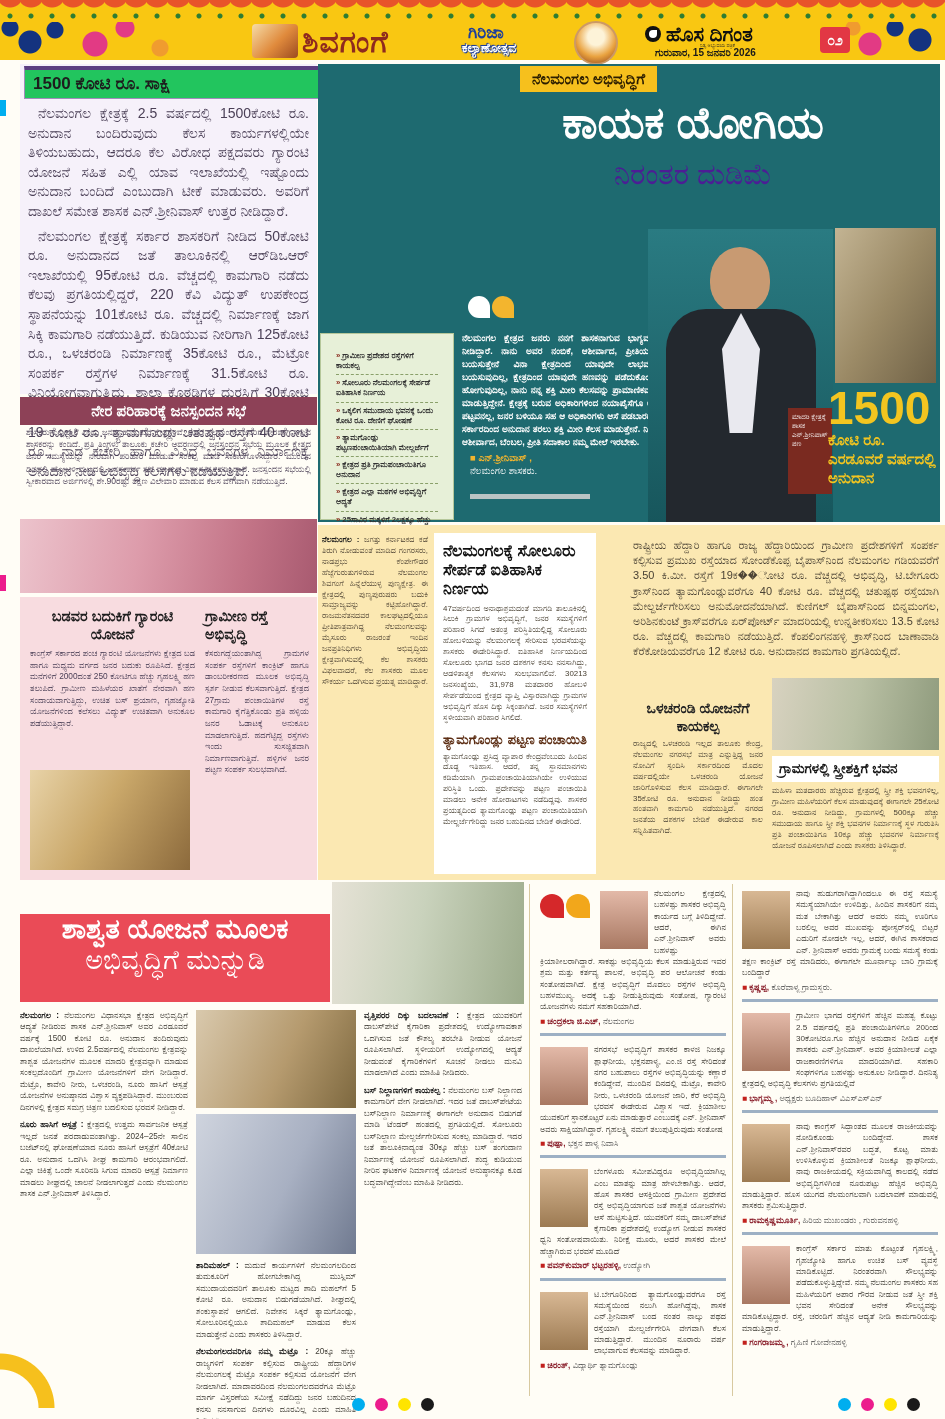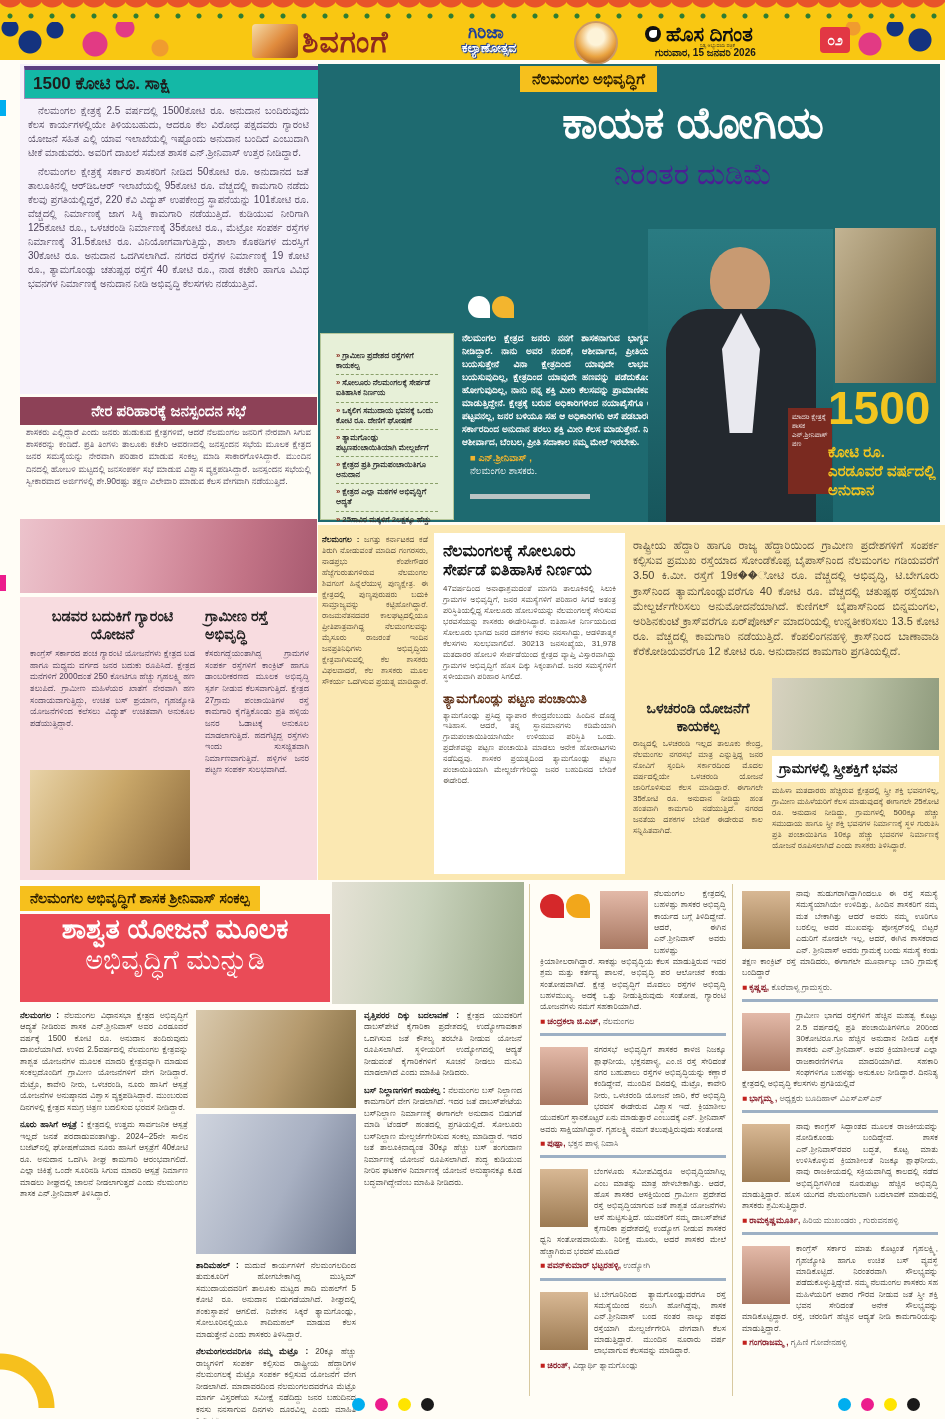--- a/index.html
+++ b/index.html
@@ -36,23 +36,23 @@
     background:radial-gradient(circle at 50% 35%,#fdf3d8 25%,#e9a23f 60%,#8a3c18);}
   .hd-logo{left:645px;top:26px;width:16px;height:16px;border-radius:50%;background:#111;}
   .hd-logo::after{content:"";position:absolute;left:4px;top:4px;width:8px;height:8px;border-radius:50% 0 50% 50%;background:#fff;}
   .hd-name{left:666px;top:23px;font-size:20px;font-weight:900;color:#101010;}
   .hd-tag{left:700px;top:42px;font-size:5px;color:#222;}
   .hd-date{left:655px;top:47px;font-size:10px;font-weight:bold;color:#1a1a1a;}
   .pageno{left:820px;top:27px;width:30px;height:26px;background:#e23744;border-radius:4px;
     color:#fff;font-size:14px;font-weight:bold;text-align:center;line-height:26px;}
   
   .a1{left:20px;top:64px;width:297px;height:330px;background:#f6f1fa;}
-  .a1h{left:24px;top:66px;width:277px;background:#14b8a6;border:1px solid #a08cbc;border-top:4px solid #5c3f80;
+  .a1h{left:24px;top:66px;width:277px;background:#22c55e;border:1px solid #a08cbc;border-top:4px solid #5c3f80;
        padding:4px 8px;font-size:17px;font-weight:bold;color:#1d1d1d;}
-  .a1b{left:28px;top:104px;width:281px;font-size:10px;line-height:1.4;color:#4a3f56;}
+  .a1b{left:28px;top:104px;width:281px;font-size:14px;line-height:1.4;color:#4a3f56;}
   .a1b p{margin:0 0 5px 0;text-indent:10px;}
   .jansph{left:20px;top:397px;width:297px;background:#8d4157;color:#fff;font-size:15px;font-weight:bold;
           text-align:center;padding:5px 0;}
   .janspb{left:26px;top:426px;width:285px;font-size:8.6px;line-height:1.42;color:#4a3f56;text-align:justify;}
   .photo-strip{left:20px;top:519px;width:297px;height:74px;
     background:linear-gradient(100deg,#ecc3cc,#dd9cab 40%,#c27386 75%,#a85a70);}
   .pinkblk{left:20px;top:597px;width:297px;height:283px;background:#f8dce0;}
   .pb-colA{left:30px;top:607px;width:165px;}
   .pb-colB{left:205px;top:607px;width:104px;}
   .pb-h{font-size:14.5px;font-weight:bold;color:#1d1d1d;text-align:center;line-height:1.25;margin-bottom:5px;}
@@ -80,28 +80,28 @@
   .lead-att .nm{color:#f3b52e;font-weight:bold;}
   .lead-att .sq{color:#f3b52e;}
   .att-bar{left:470px;top:494px;width:120px;height:5px;background:#b9c4c4;}
   .mla{left:648px;top:229px;width:185px;height:293px;background:linear-gradient(#2a7b82,#17565c);overflow:hidden;}
   .mla .head{position:absolute;left:62px;top:18px;width:60px;height:66px;border-radius:50% 50% 46% 46%;background:#c89a72;}
   .mla .vest{position:absolute;left:18px;top:80px;width:150px;height:220px;border-radius:40px 40px 0 0;background:#23282e;}
   .mla .shirt{position:absolute;left:74px;top:84px;width:38px;height:120px;background:#e9e9ef;clip-path:polygon(50% 0,100% 30%,80% 100%,20% 100%,0 30%);}
   .tr-photo{left:835px;top:228px;width:101px;height:155px;background:linear-gradient(120deg,#c3b493,#9b8a66 50%,#6f6146);}
   .stat{left:828px;top:385px;width:112px;text-align:left;color:#f3c520;}
   .stat .v{font-size:46px;font-weight:900;line-height:1;}
-  .stat .c{font-size:15px;font-weight:bold;line-height:1.25;margin-top:12px;}
+  .stat .c{font-size:15px;font-weight:bold;line-height:1.25;margin-top:0;}
   .cap-box{left:788px;top:408px;width:44px;height:86px;background:#7a2a20;color:#fff;font-size:7px;
     line-height:1.3;padding:4px;box-sizing:border-box;}
   
   .band{left:318px;top:525px;width:627px;height:355px;background:#fbe8b2;}
   .m-c1{left:322px;top:535px;width:106px;font-size:7.9px;line-height:1.38;color:#4a3f30;}
   .m-c1 b{color:#1d1d1d;}
-  .m-c2{left:434px;top:533px;width:191px;height:341px;background:#fff;padding:8px 9px;box-sizing:border-box;}
+  .m-c2{left:434px;top:533px;width:162px;height:341px;background:#fff;padding:8px 9px;box-sizing:border-box;}
   .m-c2 .h{font-size:16px;font-weight:bold;color:#111;line-height:1.2;margin-bottom:5px;}
   .m-c2 .t{font-size:7.9px;line-height:1.38;color:#4a4234;}
   .m-c2 .h2{font-size:13px;font-weight:bold;color:#5b2c12;margin:8px 0 4px 0;}
   .m-c3{left:633px;top:533px;width:306px;}
   .redband{background:#e2434e;color:#fff;font-size:14px;font-weight:bold;padding:5px 8px;}
   .m-c3 .t{font-size:11px;line-height:1.38;color:#4a4234;margin-top:5px;}
   .sub1{left:633px;top:700px;width:130px;}
   .sub1 .h{font-size:14px;font-weight:bold;color:#222;text-align:center;line-height:1.25;margin-bottom:4px;}
   .sub1 .t{font-size:7.9px;line-height:1.38;color:#4a4234;}
   .sub2-photo{left:772px;top:678px;width:167px;height:72px;
@@ -255,21 +255,20 @@
   <div class="abs sub1">
     <div class="h">ಒಳಚರಂಡಿ ಯೋಜನೆಗೆ ಕಾಯಕಲ್ಪ</div>
     <div class="t jus">ರಾಜ್ಯದಲ್ಲಿ ಒಳಚರಂಡಿ ಇಲ್ಲದ ತಾಲೂಕು ಕೇಂದ್ರ, ನೆಲಮಂಗಲ ನಗರಸಭೆ ಮಾತ್ರ ಎನ್ನುತ್ತಿದ್ದ ಜನರ ನೋವಿಗೆ ಸ್ಪಂದಿಸಿ ಸರ್ಕಾರದಿಂದ ಮೊದಲ ವರ್ಷದಲ್ಲಿಯೇ ಒಳಚರಂಡಿ ಯೋಜನೆ ಜಾರಿಗೊಳಿಸುವ ಕೆಲಸ ಮಾಡಿದ್ದಾರೆ. ಈಗಾಗಲೇ 35ಕೋಟಿ ರೂ. ಅನುದಾನ ನೀಡಿದ್ದು ಹಂತ ಹಂತವಾಗಿ ಕಾಮಗಾರಿ ನಡೆಯುತ್ತಿದೆ. ನಗರದ ಜನತೆಯ ದಶಕಗಳ ಬೇಡಿಕೆ ಈಡೇರುವ ಕಾಲ ಸನ್ನಿಹಿತವಾಗಿದೆ.</div>
   </div>
   <div class="abs sub2-photo"></div>
   <div class="abs sub2">
     <div class="h">ಗ್ರಾಮಗಳಲ್ಲಿ ಸ್ತ್ರೀಶಕ್ತಿಗೆ ಭವನ</div>
     <div class="t jus">ಮಹಿಳಾ ಮತದಾರರು ಹೆಚ್ಚಿರುವ ಕ್ಷೇತ್ರದಲ್ಲಿ ಸ್ತ್ರೀ ಶಕ್ತಿ ಭವನಗಳಿಲ್ಲ, ಗ್ರಾಮೀಣ ಮಹಿಳೆಯರಿಗೆ ಕೆಲಸ ಮಾಡುವುದಕ್ಕೆ ಈಗಾಗಲೇ 25ಕೋಟಿ ರೂ. ಅನುದಾನ ನೀಡಿದ್ದು, ಗ್ರಾಮಗಳಲ್ಲಿ 500ಕ್ಕೂ ಹೆಚ್ಚು ಸಮುದಾಯ ಹಾಗೂ ಸ್ತ್ರೀ ಶಕ್ತಿ ಭವನಗಳ ನಿರ್ಮಾಣಕ್ಕೆ ಸ್ಥಳ ಗುರುತಿಸಿ ಪ್ರತಿ ಪಂಚಾಯಿತಿಗೂ 10ಕ್ಕೂ ಹೆಚ್ಚು ಭವನಗಳ ನಿರ್ಮಾಣಕ್ಕೆ ಯೋಜನೆ ರೂಪಿಸಲಾಗಿದೆ ಎಂದು ಶಾಸಕರು ತಿಳಿಸಿದ್ದಾರೆ.</div>
   </div>
 
-  <div class="abs bl-kicker">ನೆಲಮಂಗಲ ಅಭಿವೃದ್ಧಿಗೆ ಶಾಸಕ ಶ್ರೀನಿವಾಸ್ ಸಂಕಲ್ಪ</div>
   <div class="abs bl-red">
     <div class="l1">ಶಾಶ್ವತ ಯೋಜನೆ ಮೂಲಕ</div>
     <div class="l2">ಅಭಿವೃದ್ಧಿಗೆ ಮುನ್ನುಡಿ</div>
   </div>
   <div class="abs bl-photo"></div>
 
   <div class="abs bcol bc1">
     <p><b>ನೆಲಮಂಗಲ :</b> <span>ನೆಲಮಂಗಲ ವಿಧಾನಸಭಾ ಕ್ಷೇತ್ರದ ಅಭಿವೃದ್ಧಿಗೆ ಆದ್ಯತೆ ನೀಡಿರುವ ಶಾಸಕ ಎನ್.ಶ್ರೀನಿವಾಸ್ ಅವರ ಎರಡೂವರೆ ವರ್ಷಕ್ಕೆ 1500 ಕೋಟಿ ರೂ. ಅನುದಾನ ತಂದಿರುವುದು ದಾಖಲೆಯಾಗಿದೆ. ಉಳಿದ 2.5ವರ್ಷದಲ್ಲಿ ನೆಲಮಂಗಲ ಕ್ಷೇತ್ರವನ್ನು ಶಾಶ್ವತ ಯೋಜನೆಗಳ ಮೂಲಕ ಮಾದರಿ ಕ್ಷೇತ್ರವನ್ನಾಗಿ ಮಾಡುವ ಸಂಕಲ್ಪದೊಂದಿಗೆ ಗ್ರಾಮೀಣ ಯೋಜನೆಗಳಿಗೆ ವೇಗ ನೀಡಿದ್ದಾರೆ. ಮೆಟ್ರೊ, ಕಾವೇರಿ ನೀರು, ಒಳಚರಂಡಿ, ನೂರು ಹಾಸಿಗೆ ಆಸ್ಪತ್ರೆ ಯೋಜನೆಗಳ ಅನುಷ್ಠಾನದ ವಿಶ್ವಾಸ ವ್ಯಕ್ತಪಡಿಸಿದ್ದಾರೆ. ಮುಂಬರುವ ದಿನಗಳಲ್ಲಿ ಕ್ಷೇತ್ರದ ಸಮಗ್ರ ಚಿತ್ರಣ ಬದಲಿಸುವ ಭರವಸೆ ನೀಡಿದ್ದಾರೆ.</span></p>
     <p><b>ನೂರು ಹಾಸಿಗೆ ಆಸ್ಪತ್ರೆ :</b> <span>ಕ್ಷೇತ್ರದಲ್ಲಿ ಉತ್ತಮ ಸಾರ್ವಜನಿಕ ಆಸ್ಪತ್ರೆ ಇಲ್ಲದೆ ಜನತೆ ಪರದಾಡುವಂತಾಗಿತ್ತು. 2024–25ನೇ ಸಾಲಿನ ಬಜೆಟ್‌ನಲ್ಲಿ ಘೋಷಣೆಯಾದ ನೂರು ಹಾಸಿಗೆ ಆಸ್ಪತ್ರೆಗೆ 40ಕೋಟಿ ರೂ. ಅನುದಾನ ಒದಗಿಸಿ ಶೀಘ್ರ ಕಾಮಗಾರಿ ಆರಂಭವಾಗಲಿದೆ. ಎಲ್ಲಾ ಚಿಕಿತ್ಸೆ ಒಂದೇ ಸೂರಿನಡಿ ಸಿಗುವ ಮಾದರಿ ಆಸ್ಪತ್ರೆ ನಿರ್ಮಾಣ ಮಾಡಲು ಶೀಘ್ರದಲ್ಲಿ ಚಾಲನೆ ನೀಡಲಾಗುತ್ತದೆ ಎಂದು ನೆಲಮಂಗಲ ಶಾಸಕ ಎನ್.ಶ್ರೀನಿವಾಸ್ ತಿಳಿಸಿದ್ದಾರೆ.</span></p>
   </div>

